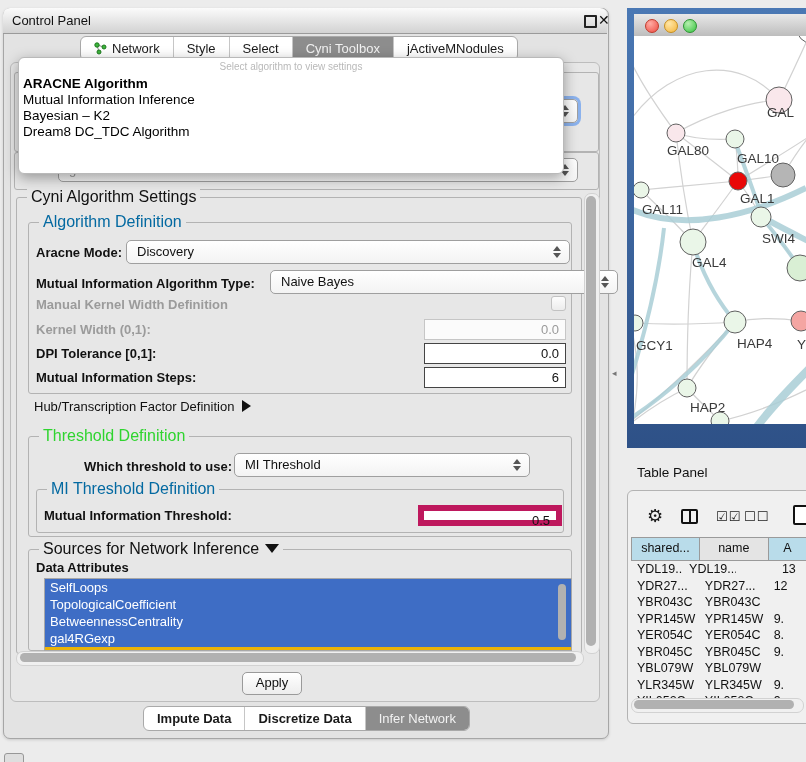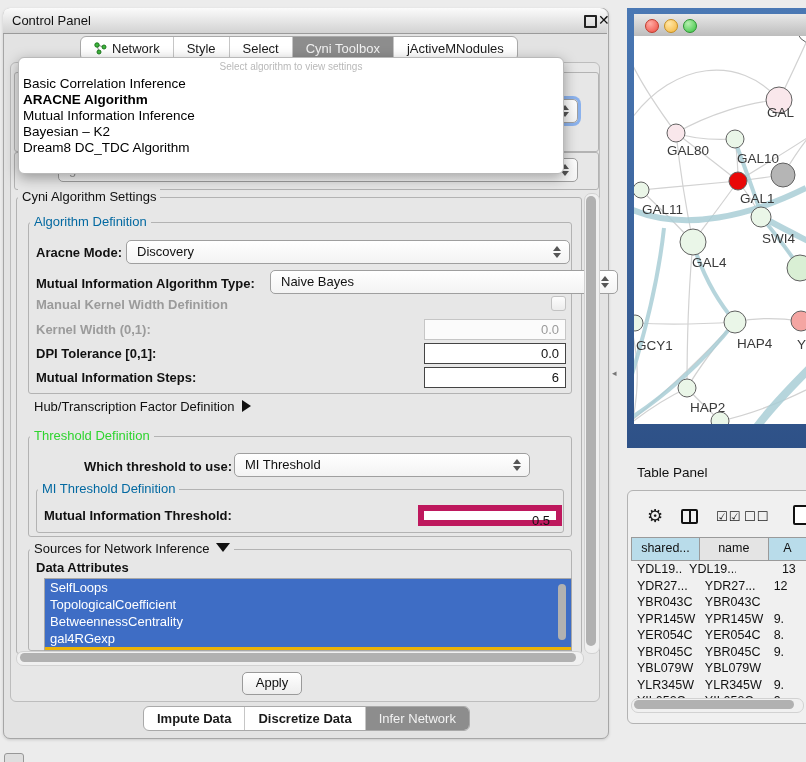--- a/index.html
+++ b/index.html
@@ -42,21 +42,21 @@
   .combo .arrows{position:absolute;right:8px;top:50%;transform:translateY(-50%);display:flex;
                  flex-direction:column;gap:2px}
   .tri-up{width:0;height:0;border-left:4px solid transparent;border-right:4px solid transparent;
           border-bottom:5px solid #555}
   .tri-dn{width:0;height:0;border-left:4px solid transparent;border-right:4px solid transparent;
           border-top:5px solid #555}
   .focusring{box-shadow:0 0 0 3px rgba(100,155,240,.7)}
 
   
   .group{border:1px solid #b3b3b3;border-radius:3px}
-  .gtitle{position:absolute;top:-9px;left:1px;background:#e7e7e7;padding:0 4px;font-size:13px;line-height:16px;white-space:nowrap}
+  .gtitle{position:absolute;top:-9px;left:10px;background:#e7e7e7;padding:0 4px;font-size:16px;line-height:16px;white-space:nowrap}
   .t-blue{color:#0369a1}
   .t-green{color:#2fd42f}
   .lbl{font-size:13px;font-weight:bold;color:#111;white-space:nowrap}
   .lbl.dis{color:#9b9b9b}
   .field{background:#fff;border:6px solid #be185d;box-sizing:border-box;font-size:13px;
          text-align:right;padding-right:6px;line-height:19px}
   .field.strong{border:1.5px solid #444}
   .field.dis{border:1px solid #c6c6c6;color:#9a9a9a;background:#fbfbfb}
   .checkbox{width:15px;height:15px;border:1px solid #c2c2c2;border-radius:3px;
             background:linear-gradient(#fdfdfd,#ececec);box-sizing:border-box}
@@ -158,21 +158,20 @@
   <span>gal-filtered.sif default node</span>
   <span class="arrows">
       <span class="tri-up"></span>
       <span class="tri-dn"></span>
     </span>
 </div>
 
 <div class="abs popup">
   <div class="popup-prompt">Select algorithm to view settings</div>
   <div>
-      <div class="popup-item">Basic Correlation Inference</div>
       <div class="popup-item bold">ARACNE Algorithm</div>
       <div class="popup-item">Mutual Information Inference</div>
       <div class="popup-item">Bayesian – K2</div>
       <div class="popup-item">Dream8 DC_TDC Algorithm</div>
     </div>
 </div>
 
 <div class="abs group" style="left:16px;top:197px;width:564px;height:455px">
   <span class="gtitle">Cyni Algorithm Settings</span>
 </div>

